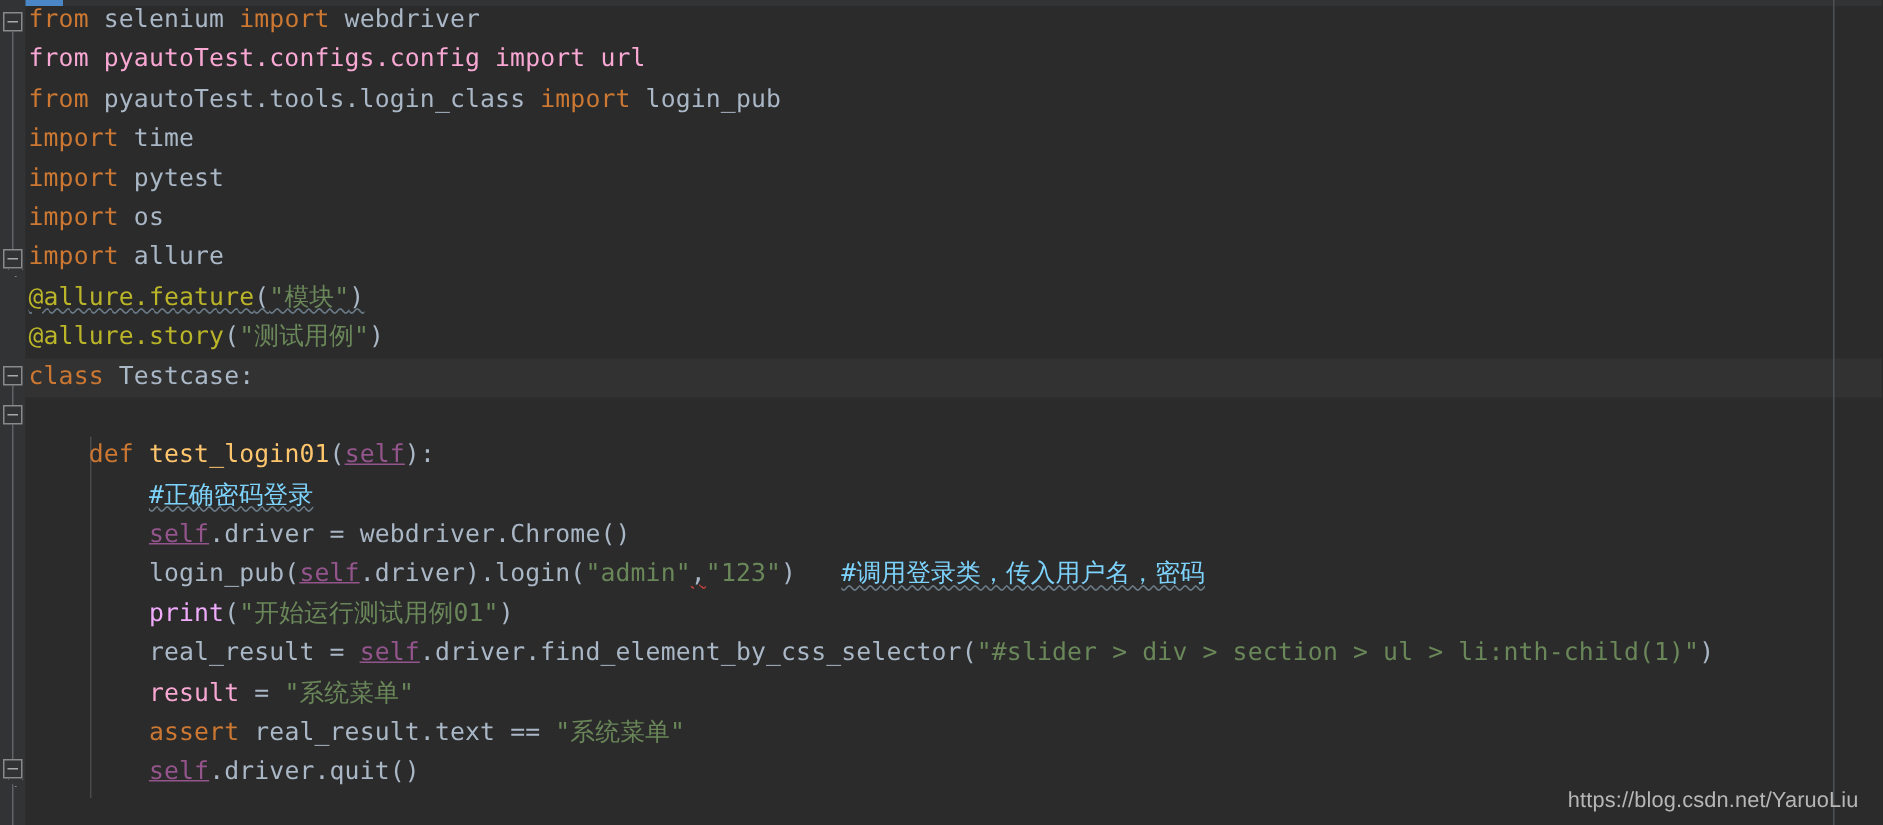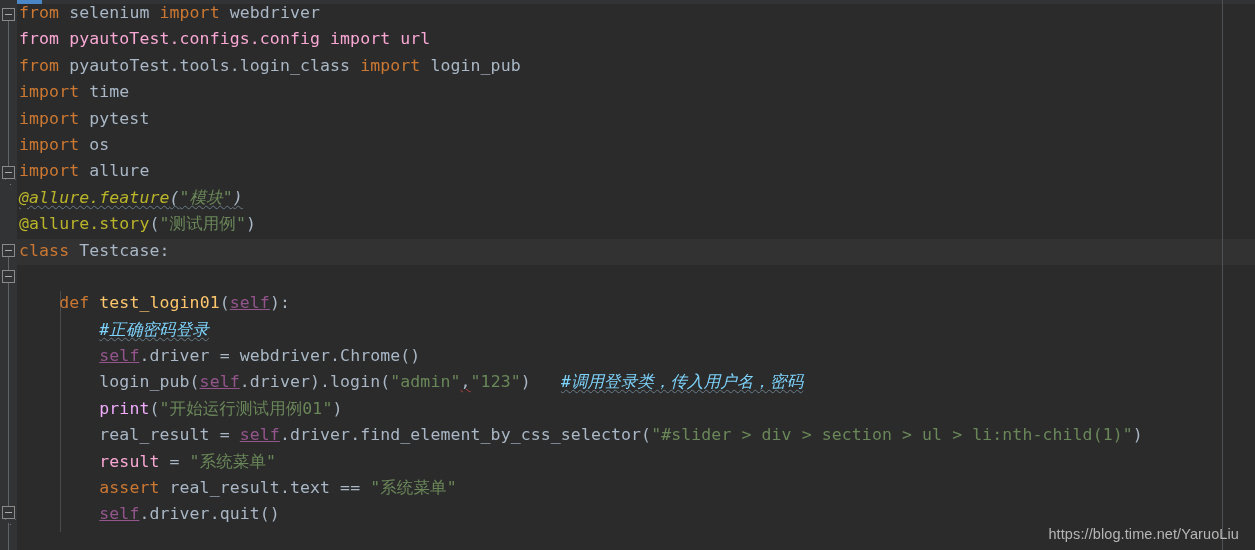--- a/index.html
+++ b/index.html
@@ -139,21 +139,20 @@
   .deco     { color: #bbb529; }
   .cls      { color: #a9b7c6; }
   .comment  { color: #7dd3fc; }
 
   .warn-underline {
     text-decoration: underline;
     text-decoration-style: wavy;
     text-decoration-color: #6a7b87;
     text-decoration-thickness: 1px;
     text-underline-offset: 2px;
-    font-style: italic;
   }
   .err-underline {
     text-decoration: underline;
     text-decoration-style: wavy;
     text-decoration-color: #bc3f3c;
     text-decoration-thickness: 1px;
     text-underline-offset: 1px;
   }
 
   
@@ -188,15 +187,15 @@
     </div>
 
   <div class="line-highlight" style="top:239px"></div>
 
   <div class="indent-guide" style="left:60px;top:291px;height:241px"></div>
 
   <div class="margin-guide"></div>
 
   <div class="code" id="code"><div class="line"><span class="kw">from</span><span class="ident"> selenium </span><span class="kw">import</span><span class="ident"> webdriver</span></div><div class="line"><span class="dim">from pyautoTest.configs.config import url</span></div><div class="line"><span class="kw">from</span><span class="ident"> pyautoTest.tools.login_class </span><span class="kw">import</span><span class="ident"> login_pub</span></div><div class="line"><span class="kw">import</span><span class="ident"> time</span></div><div class="line"><span class="kw">import</span><span class="ident"> pytest</span></div><div class="line"><span class="kw">import</span><span class="ident"> os</span></div><div class="line"><span class="kw">import</span><span class="ident"> allure</span></div><div class="line"><span class="deco warn-underline">@allure.feature</span><span class="ident warn-underline">(</span><span class="str warn-underline">"模块"</span><span class="ident warn-underline">)</span></div><div class="line"><span class="deco">@allure.story</span><span class="ident">(</span><span class="str">"测试用例"</span><span class="ident">)</span></div><div class="line"><span class="kw">class</span><span class="cls"> Testcase:</span></div><div class="line">&nbsp;</div><div class="line"><span class="ident">    </span><span class="kw">def</span><span class="ident"> </span><span class="func">test_login01</span><span class="ident">(</span><span class="self">self</span><span class="ident">):</span></div><div class="line"><span class="ident">        </span><span class="comment warn-underline">#正确密码登录</span></div><div class="line"><span class="ident">        </span><span class="self">self</span><span class="ident">.driver = webdriver.Chrome()</span></div><div class="line"><span class="ident">        login_pub(</span><span class="self">self</span><span class="ident">.driver).login(</span><span class="str">"admin"</span><span class="ident err-underline">,</span><span class="str">"123"</span><span class="ident">)</span><span class="ident">   </span><span class="comment warn-underline">#调用登录类，传入用户名，密码</span></div><div class="line"><span class="ident">        </span><span class="builtin">print</span><span class="ident">(</span><span class="str">"开始运行测试用例01"</span><span class="ident">)</span></div><div class="line"><span class="ident">        real_result = </span><span class="self">self</span><span class="ident">.driver.find_element_by_css_selector(</span><span class="str">"#slider &gt; div &gt; section &gt; ul &gt; li:nth-child(1)"</span><span class="ident">)</span></div><div class="line"><span class="ident">        </span><span class="dim">result</span><span class="ident"> = </span><span class="str">"系统菜单"</span></div><div class="line"><span class="ident">        </span><span class="kw">assert</span><span class="ident"> real_result.text == </span><span class="str">"系统菜单"</span></div><div class="line"><span class="ident">        </span><span class="self">self</span><span class="ident">.driver.quit()</span></div></div>
 
-  <div class="watermark">https://blog.time.net/YaruoLiu</div>
+  <div class="watermark">https://blog.csdn.net/YaruoLiu</div>
 
 </div>
 
 </body></html>

